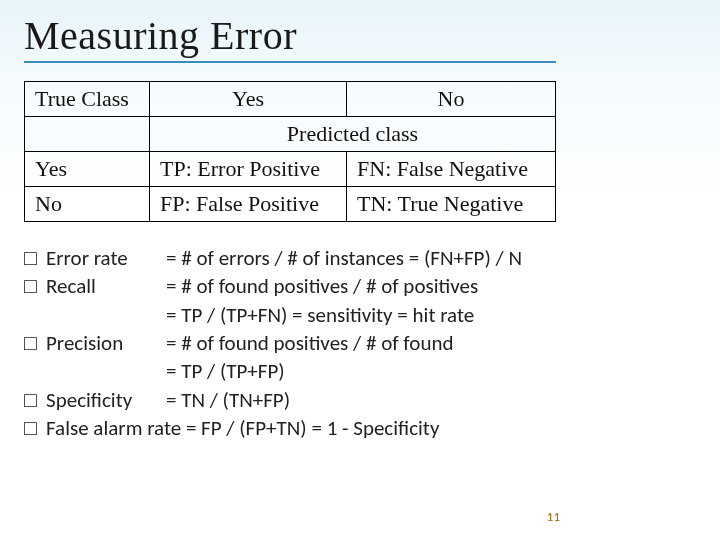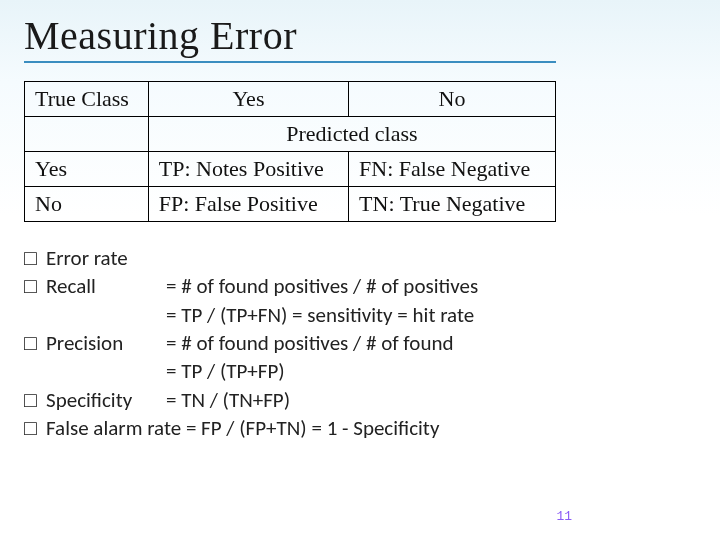--- a/index.html
+++ b/index.html
@@ -64,24 +64,23 @@
   .footer {
     position: absolute;
     bottom: 16px;
     left: 24px;
     font-size: 11px;
     color: #444;
   }
   .pagenum {
     position: absolute;
     bottom: 16px;
-    right: 8px;
+    right: 20px;
     font-size: 13px;
-    color: #8b5cf6;
-    font-family: Liberation Mono, monospace;
+    color: #a16207;
   }
 </style>
 </head>
 <body>
 
 <div class="slide">
 
   <h1 class="title">Measuring Error</h1>
 
   <table class="confusion">
@@ -90,33 +89,33 @@
       <td>True Class</td>
       <td class="center">Yes</td>
       <td class="center">No</td>
     </tr>
     <tr>
       <td></td>
       <td colspan="2" class="center">Predicted class</td>
     </tr>
     <tr>
       <td>Yes</td>
-      <td>TP: Notes Positive</td>
+      <td>TP: Error Positive</td>
       <td>FN: False Negative</td>
     </tr>
     <tr>
       <td>No</td>
       <td>FP: False Positive</td>
       <td>TN: True Negative</td>
     </tr>
   </tbody>
     </table>
 
   <div class="bullets">
-    <div class="bline"><span class="bsym">□</span><span class="bterm">Error rate</span></div>
+    <div class="bline"><span class="bsym">□</span><span class="bterm">Error rate</span><span>= # of errors / # of instances = (FN+FP) / N</span></div>
     <div class="bline"><span class="bsym">□</span><span class="bterm">Recall</span><span>= # of found positives / # of positives</span></div>
     <div class="bline"><span class="bsym"></span><span class="bterm"></span><span>= TP / (TP+FN) = sensitivity = hit rate</span></div>
     <div class="bline"><span class="bsym">□</span><span class="bterm">Precision</span><span>= # of found positives / # of found</span></div>
     <div class="bline"><span class="bsym"></span><span class="bterm"></span><span>= TP / (TP+FP)</span></div>
     <div class="bline"><span class="bsym">□</span><span class="bterm">Specificity</span><span>= TN / (TN+FP)</span></div>
     <div class="bline"><span class="bsym">□</span><span>False alarm rate = FP / (FP+TN) = 1 - Specificity</span></div>
   </div>
 
   <div class="pagenum">11</div>
 

